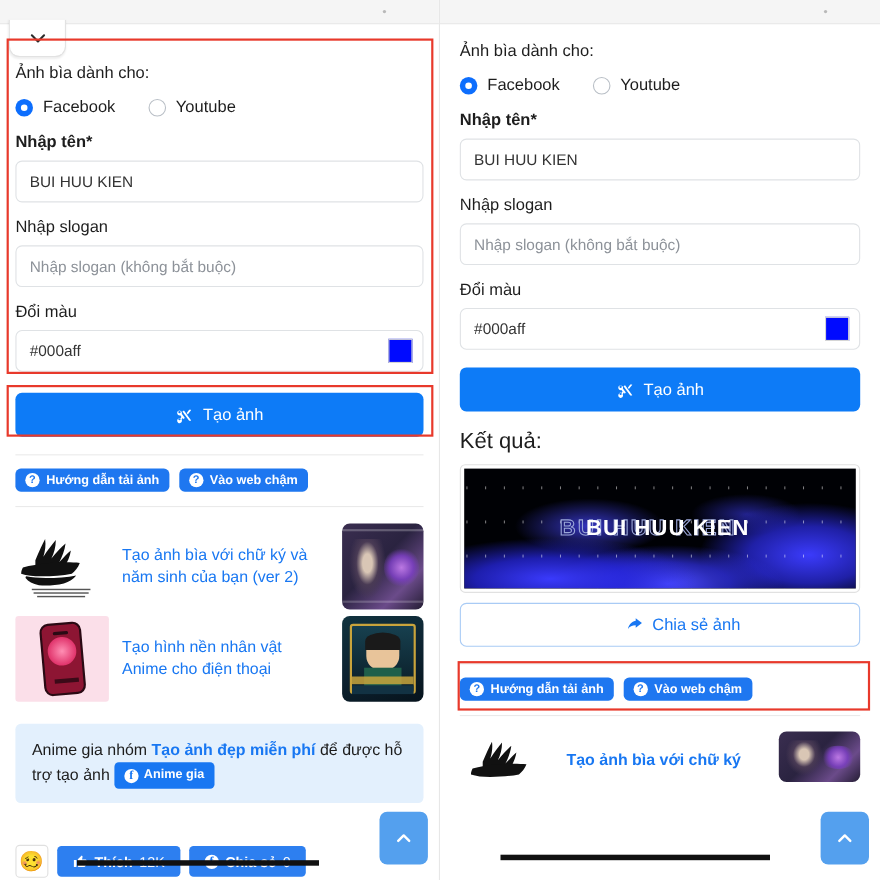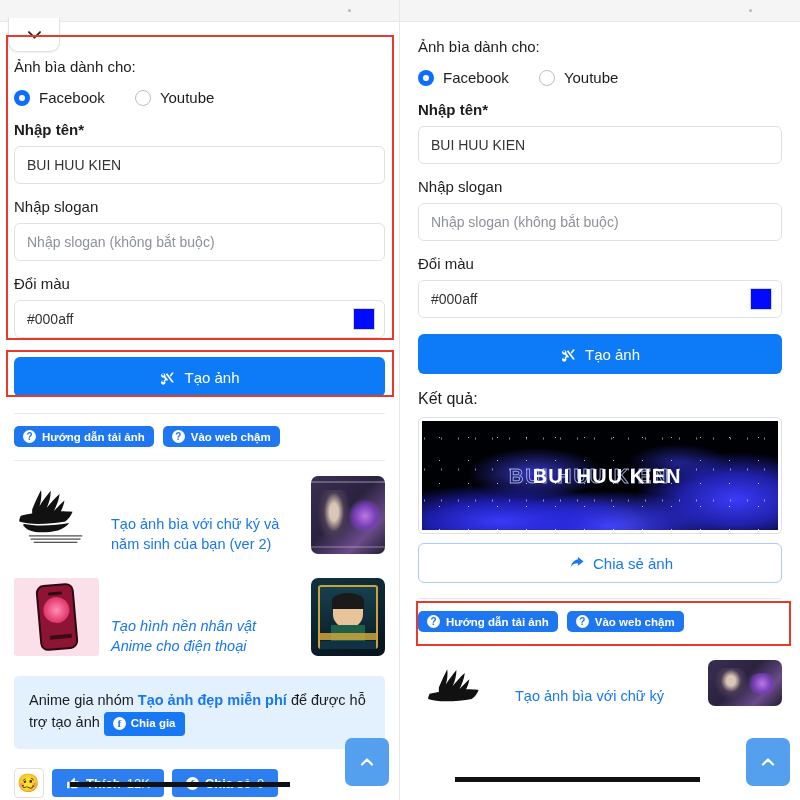--- a/index.html
+++ b/index.html
@@ -74,21 +74,21 @@
     border: none;
   }
   .btn-outline {
     width: 100%; height: 40px; border-radius: 6px;
     background: #fff; color: #1877f2; font-size: 15px;
     display: flex; align-items: center; justify-content: center; gap: 8px;
     border: 1px solid #a9cbf5;
   }
   .ico { width: 17px; height: 17px; flex: none; }
 
-  .res-label { font-size: 16px; color: #1d1d1d; }
+  .res-label { font-size: 20px; color: #1d1d1d; }
   .result-box {
     width: 100%; height: 117px; border: 1px solid #e1e1e1; border-radius: 5px;
     padding: 3px; background: #fff;
   }
   .result-img {
     width: 100%; height: 100%; position: relative; overflow: hidden;
     background: #000105;
   }
   .smoke { position: absolute; inset: 0; }
   .cover-text {
@@ -107,21 +107,21 @@
     background: #1e77f0; color: #fff; border-radius: 5px;
     padding: 4px 9px; font-size: 11.5px; font-weight: 700;
   }
   .qmark {
     width: 13px; height: 13px; border-radius: 50%; background:#fff; color:#1e77f0;
     font-size: 10px; font-weight: 700; display:flex; align-items:center; justify-content:center;
     flex:none;
   }
 
   
-  .art { display: flex; align-items: flex-end; gap: 12px; }
+  .art { display: flex; align-items: center; gap: 12px; }
   .art-thumb { width: 85px; height: 78px; flex: none; border-radius: 3px; overflow:hidden; position:relative; }
   .art-title { flex: 1; font-size: 14.5px; line-height: 1.38; color: #1877f2; }
   .art-right { width: 74px; height: 78px; flex:none; border-radius: 7px; overflow: hidden; position: relative; }
 
   
   .join {
     background: #e3f0fd; border-radius: 5px; padding: 13px 15px;
     font-size: 14.5px; line-height: 1.55; color: #1c1c1c;
   }
   .join b { color: #1877f2; }
@@ -247,21 +247,21 @@
         </div>
         <div class="art-title">Tạo ảnh bìa với chữ ký và năm sinh của bạn (ver 2)</div>
         <div class="art-right" style="background:linear-gradient(135deg,#3a2e50 0%,#2a2340 45%,#6b4b8a 75%,#241d33 100%);">
           <div style="position:absolute;left:8%;top:18%;width:46%;height:70%;background:radial-gradient(ellipse at 50% 40%,#d9c6b5 0 18%,#4a3b55 42%,transparent 70%);"></div>
           <div style="position:absolute;right:6%;top:28%;width:42%;height:46%;border-radius:50%;background:radial-gradient(circle,#c77ff0 0%,#7a3fbf 45%,transparent 72%);opacity:.9"></div>
           <div style="position:absolute;left:0;top:6%;width:100%;height:2px;background:rgba(255,255,255,.25)"></div>
           <div style="position:absolute;left:0;bottom:8%;width:100%;height:2px;background:rgba(255,255,255,.2)"></div>
         </div>
       </div>
 
-      <div class="art" style="margin-top:24px;font-style:italic;">
+      <div class="art" style="margin-top:6px;">
         <div class="art-thumb" style="background:#fbdfe9;">
           <div style="position:absolute;left:50%;top:50%;transform:translate(-50%,-50%) rotate(-5deg);width:38px;height:66px;border-radius:8px;background:#8d1533;border:2px solid #2a0a14;overflow:hidden;">
             <div style="position:absolute;left:50%;top:38%;transform:translate(-50%,-50%);width:26px;height:26px;border-radius:50%;background:radial-gradient(circle,#ff8fb4 0%,#e0336b 70%);"></div>
             <div style="position:absolute;left:50%;top:6px;transform:translateX(-50%);width:14px;height:3px;border-radius:2px;background:#2a0a14;"></div>
             <div style="position:absolute;left:8px;bottom:9px;width:22px;height:4px;background:#3b0a18;"></div>
           </div>
         </div>
         <div class="art-title">Tạo hình nền nhân vật Anime cho điện thoại</div>
         <div class="art-right" style="background:linear-gradient(160deg,#11333f 0%,#0d2230 55%,#06131c 100%);">
           <div style="position:absolute;inset:7px;border:2px solid #c9a43c;border-radius:3px;background:linear-gradient(180deg,#17404f,#0a1c26);"></div>
@@ -270,21 +270,21 @@
           <div style="position:absolute;left:50%;top:60%;transform:translateX(-50%);width:34px;height:20px;background:#1f5f4a;"></div>
           <div style="position:absolute;left:9px;bottom:16px;right:9px;height:7px;background:#c9a43c;opacity:.85"></div>
           <div style="position:absolute;left:9px;bottom:7px;right:9px;height:8px;background:#123243;"></div>
         </div>
       </div>
     </div>
 
     <div class="join" style="margin:20px 14px 0;">
       <span>Anime gia nhóm </span><b>Tạo ảnh đẹp miễn phí</b><span> để được hỗ trợ tạo ảnh</span><span class="join-btn">
           <span class="fb-glyph">f</span>
-          <span>Chia gia</span>
+          <span>Anime gia</span>
         </span>
     </div>
 
     <div class="scrolltop" style="bottom:14px;">
       <svg viewBox="0 0 24 24" fill="none" stroke="#fff" stroke-width="2.6" stroke-linecap="round" stroke-linejoin="round" style="width:20px;height:20px">
         <polyline points="6 15 12 9 18 15"></polyline>
       </svg>
     </div>
 
     <div class="social" style="bottom:2px;">
@@ -395,21 +395,21 @@
     <div style="margin:14px 18px 0;">
       <div class="art">
         <div class="art-thumb" style="height:46px;background:#fff;display:flex;align-items:center;justify-content:center;">
           <svg viewBox="0 0 100 60" style="width:90%;height:100%">
             <g fill="#111">
               <path d="M22 36c4-10 8-18 11-24 1 7 0 14-2 20 5-8 10-14 14-19 0 8-2 15-5 21 6-7 11-13 16-17-1 8-4 15-7 21 5-5 9-10 13-13-1 7-4 13-7 18l-33 6z"></path>
               <path d="M10 44c8-2 18-4 30-5 13-1 25-1 34 0-2 5-5 9-9 12-10 2-22 3-34 3-9 0-17-1-23-3 0-3 1-5 2-7z"></path>
             </g>
           </svg>
         </div>
-        <div class="art-title" style="margin-top:6px;">Tạo ảnh bìa với chữ ký</div>
+        <div class="art-title" style="margin-top:6px;font-weight:bold;">Tạo ảnh bìa với chữ ký</div>
         <div class="art-right" style="height:46px;background:linear-gradient(135deg,#3a2e50 0%,#2a2340 45%,#6b4b8a 75%,#241d33 100%);">
           <div style="position:absolute;left:8%;top:18%;width:46%;height:70%;background:radial-gradient(ellipse at 50% 40%,#d9c6b5 0 18%,#4a3b55 42%,transparent 70%);"></div>
           <div style="position:absolute;right:6%;top:28%;width:42%;height:46%;border-radius:50%;background:radial-gradient(circle,#c77ff0 0%,#7a3fbf 45%,transparent 72%);opacity:.9"></div>
         </div>
       </div>
     </div>
 
     <div class="redact" style="left:55px; bottom:18px; width:245px; height:5px;"></div>
 
     <div class="scrolltop" style="bottom:14px;">

